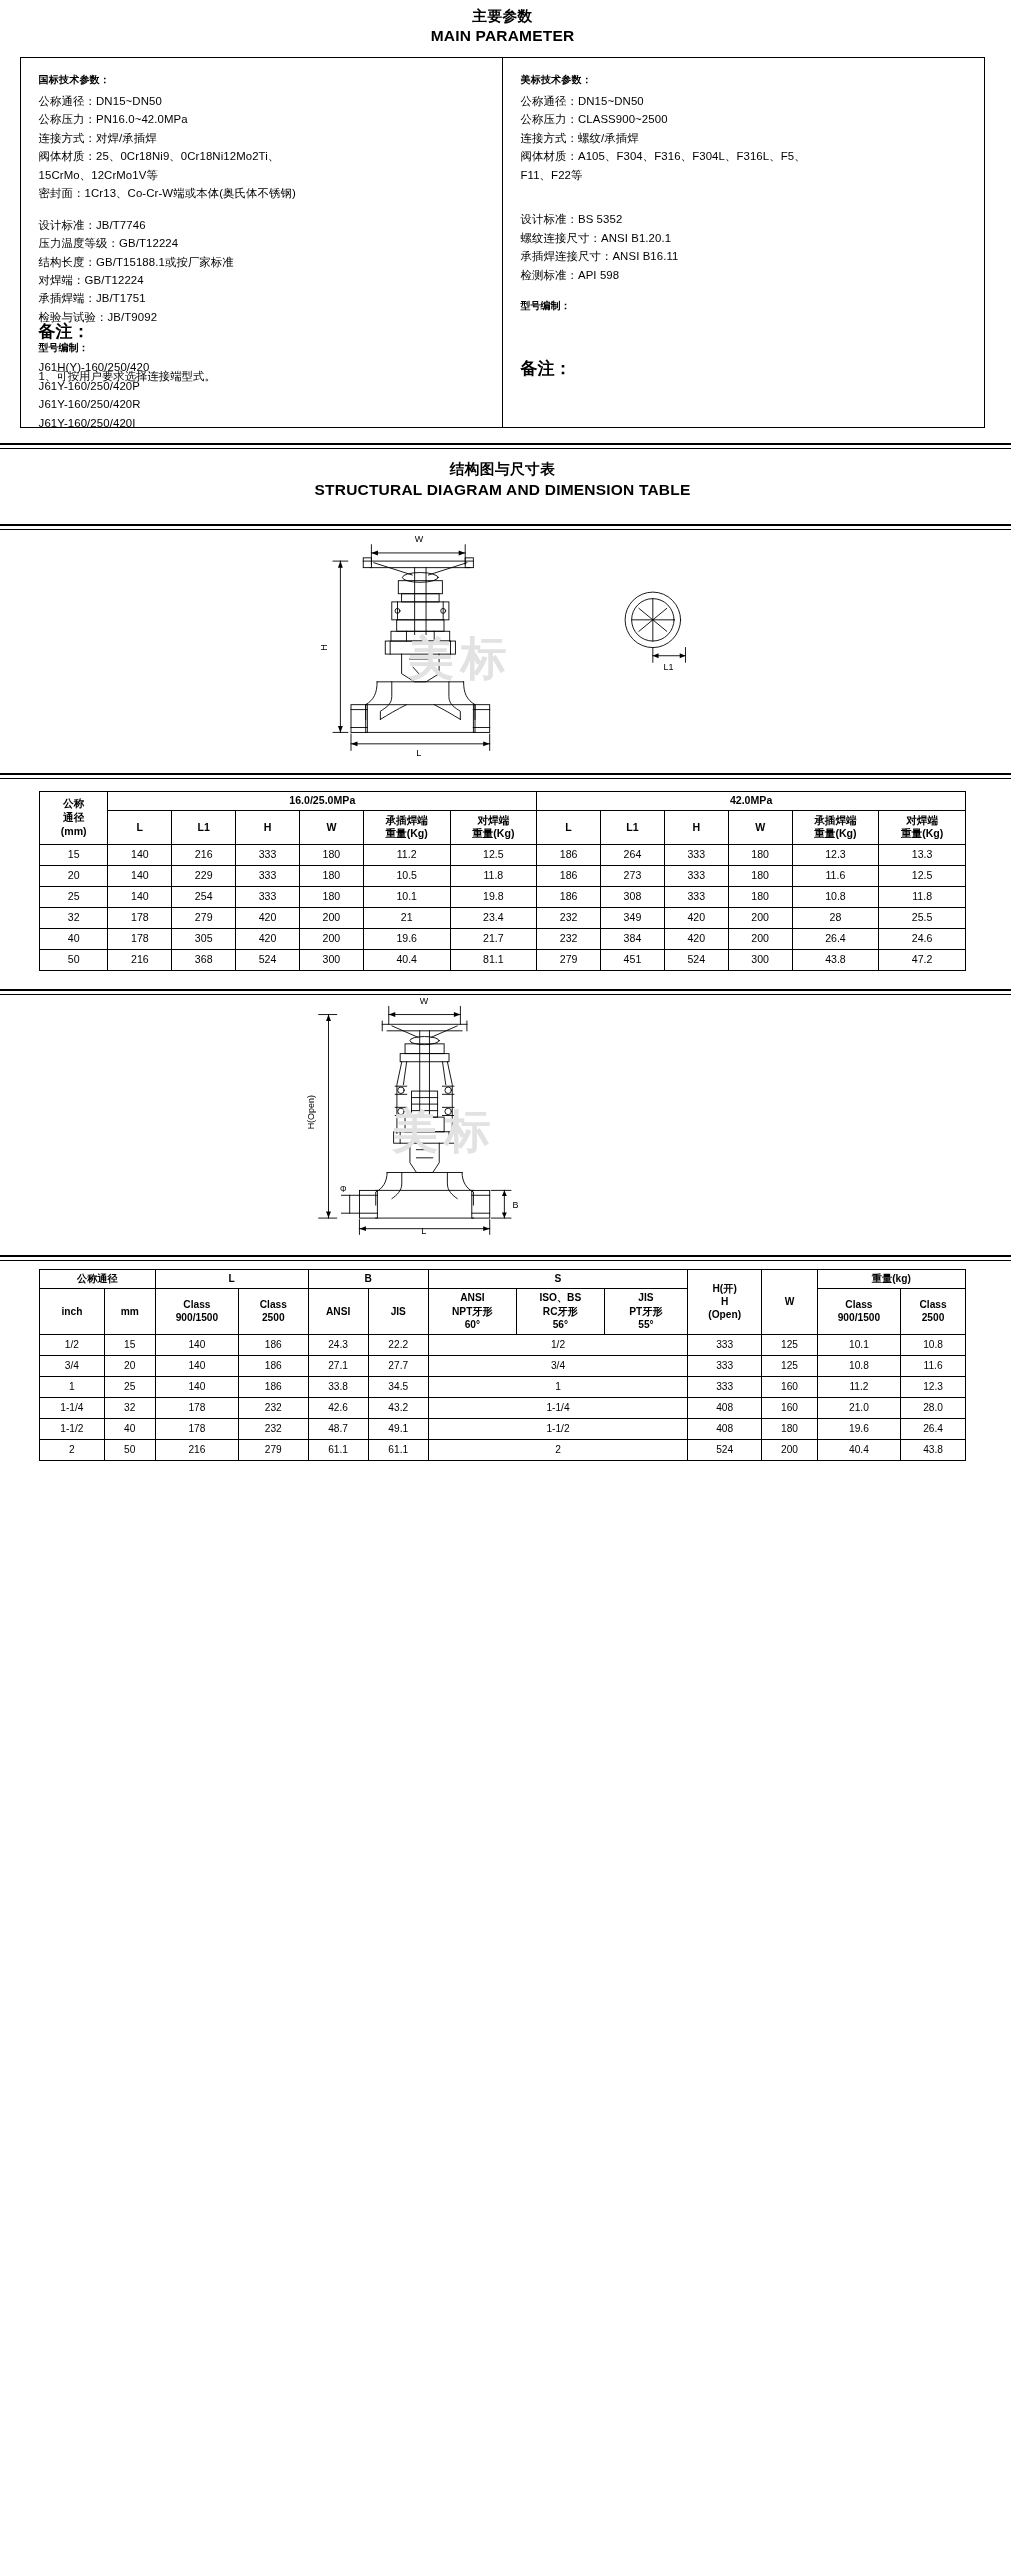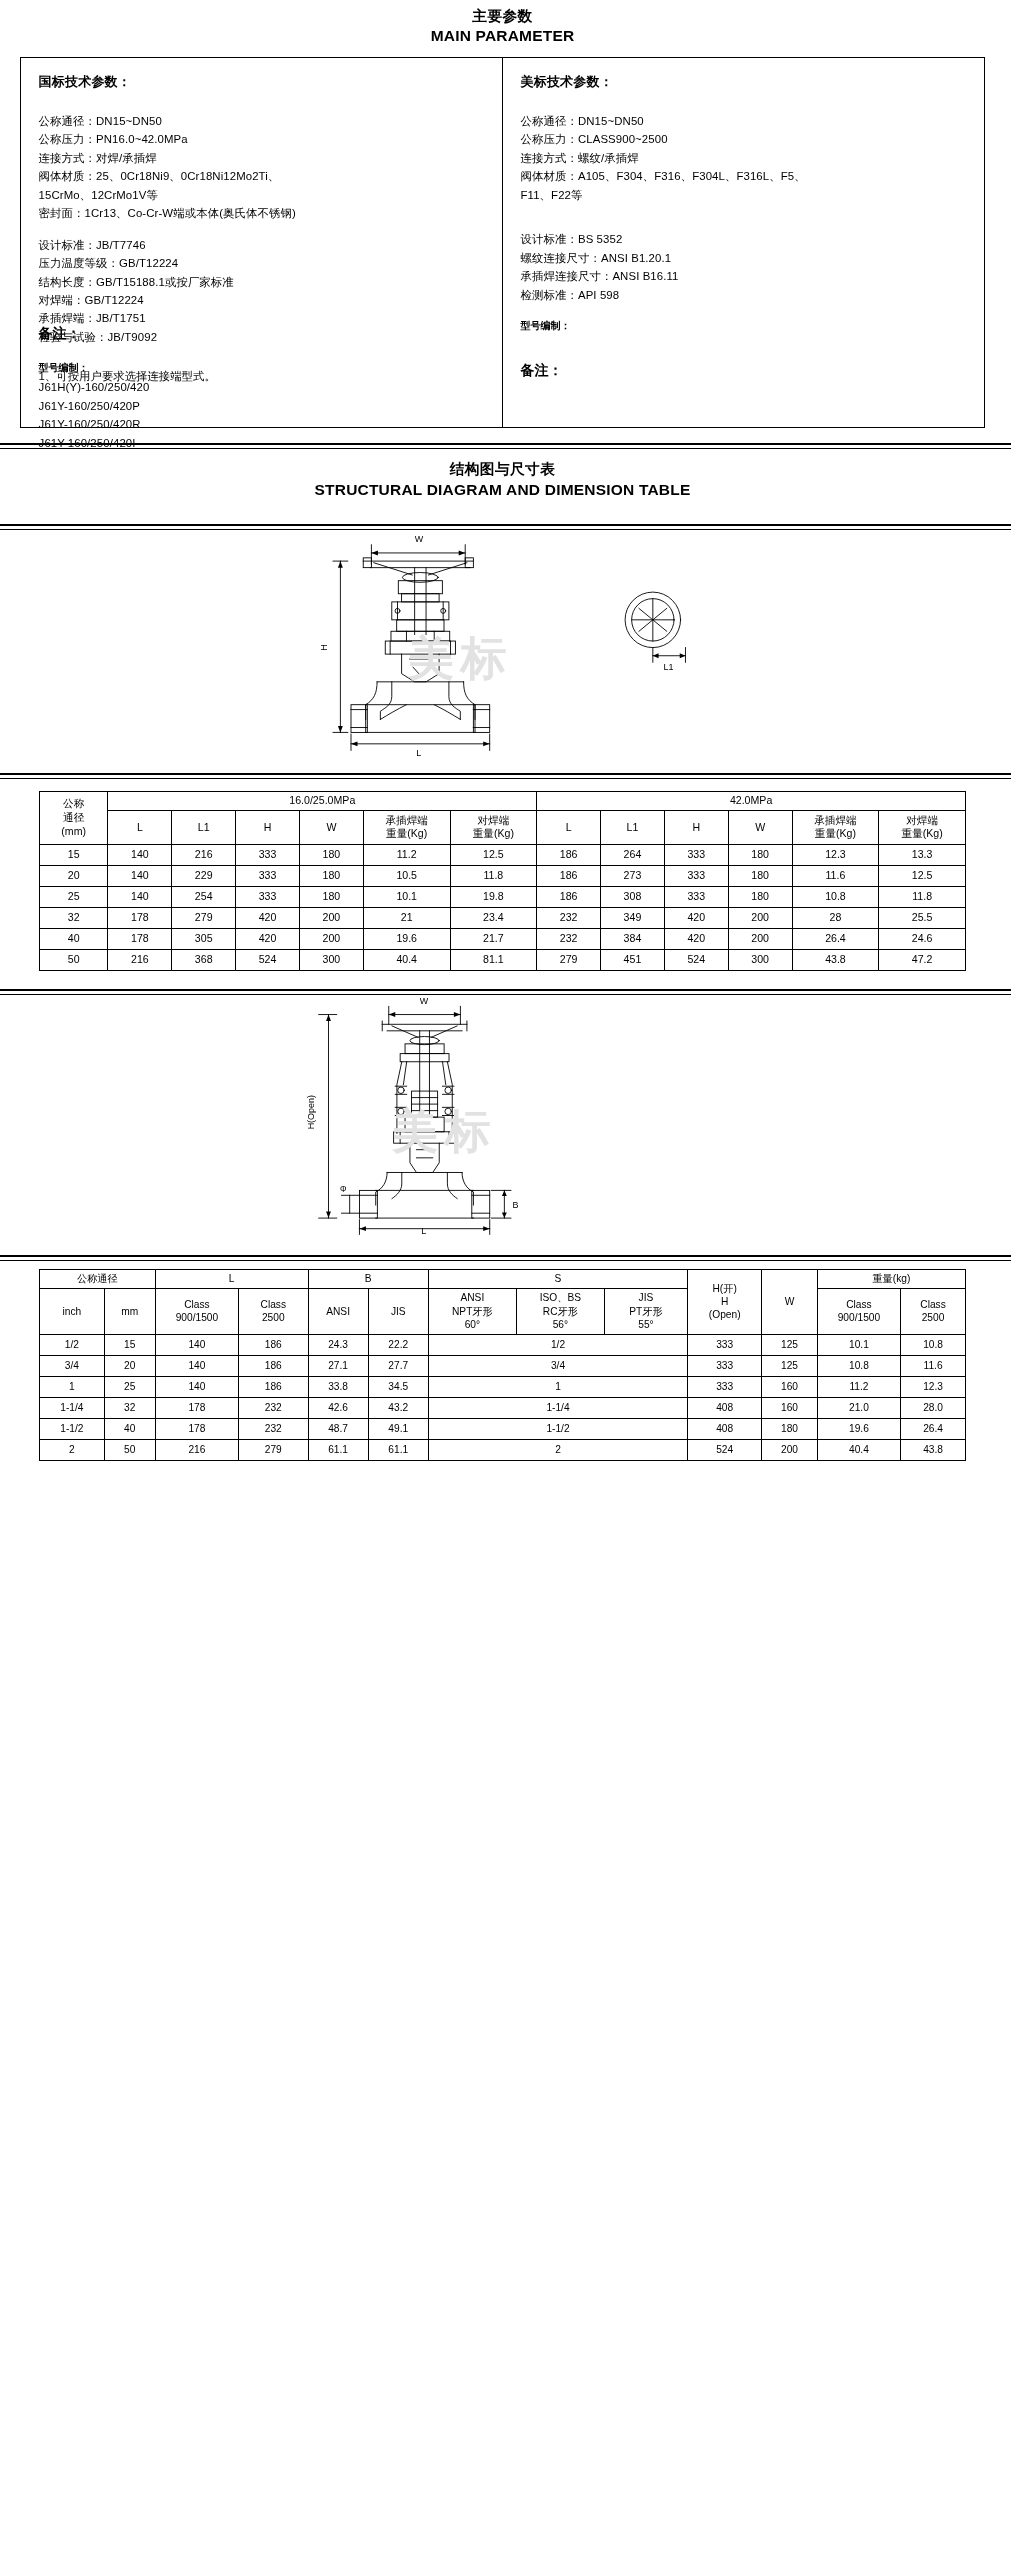--- a/index.html
+++ b/index.html
@@ -42,23 +42,23 @@
     height: 371px;
   }
   .param-col {
     flex: 1 1 50%;
     padding: 14.7px 0 0 18px;
     position: relative;
   }
   .param-col.left { border-right: 1.6px solid #000; }
 
   .param-heading {
-    font-size: 13px;
+    font-size: 10px;
     font-weight: bold;
-    margin-bottom: 21px;
+    margin-bottom: 5px;
     letter-spacing: 0.2px;
   }
   .param-line {
     font-size: 11.4px;
     line-height: 1.62;
     letter-spacing: 0.1px;
     white-space: pre;
   }
   .param-gap { height: 13px; }
   .param-block { margin-bottom: 0; }
@@ -67,21 +67,21 @@
     font-weight: bold;
     margin-top: 14.7px;
     margin-bottom: 3.3px;
   }
   .remark-wrap {
     position: absolute;
     left: 18px;
     bottom: 42px;
   }
   .remark-heading {
-    font-size: 14px;
+    font-size: 17px;
     font-weight: bold;
     margin-bottom: 4.9px;
   }
   .remark-line {
     font-size: 11.4px;
     line-height: 1.6;
     margin-top: 24px;
   }
 
   
@@ -127,21 +127,21 @@
   table.dim th, table.dim td {
     border: 0.8px solid #000;
     text-align: center;
     vertical-align: middle;
     padding: 2.4px 1.6px;
     font-weight: normal;
     line-height: 1.3;
     background: transparent;
   }
   table.dim thead th {
-    font-weight: normal;
+    font-weight: bold;
   }
   table.dim tr td { height: 21px; }
   table.dim .outer-top { border-top: 1.6px solid #000; }
   table.dim .outer-bottom { border-bottom: 1.6px solid #000; }
   table.dim .nowrap { white-space: nowrap; }
 
   .tbl-section { padding-top: 11.4px; padding-bottom: 3.3px; }
   .tbl-section2 { padding-top: 8.2px; padding-bottom: 14.7px; }
 
   .t2 th, .t2 td { font-size: 10.2px; }

